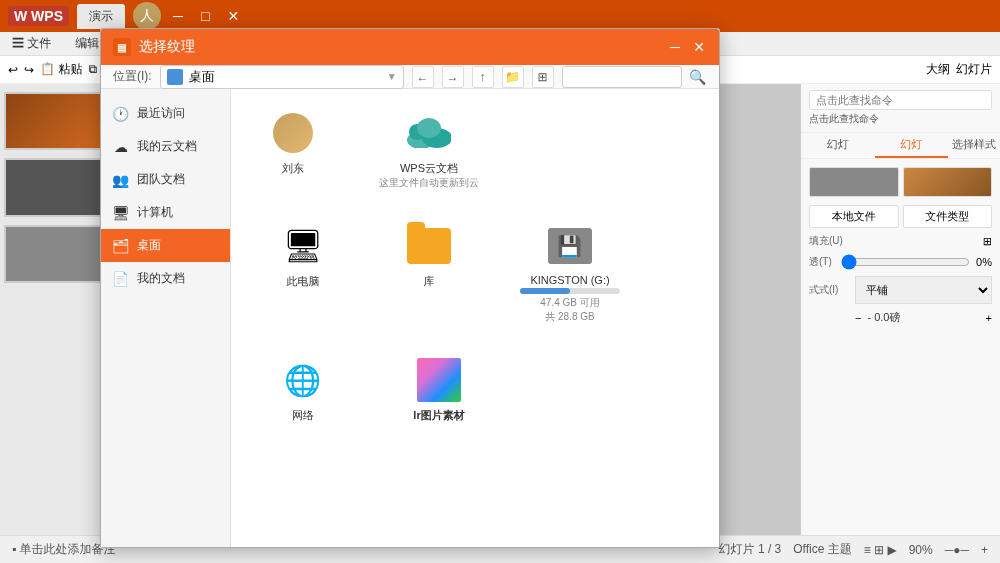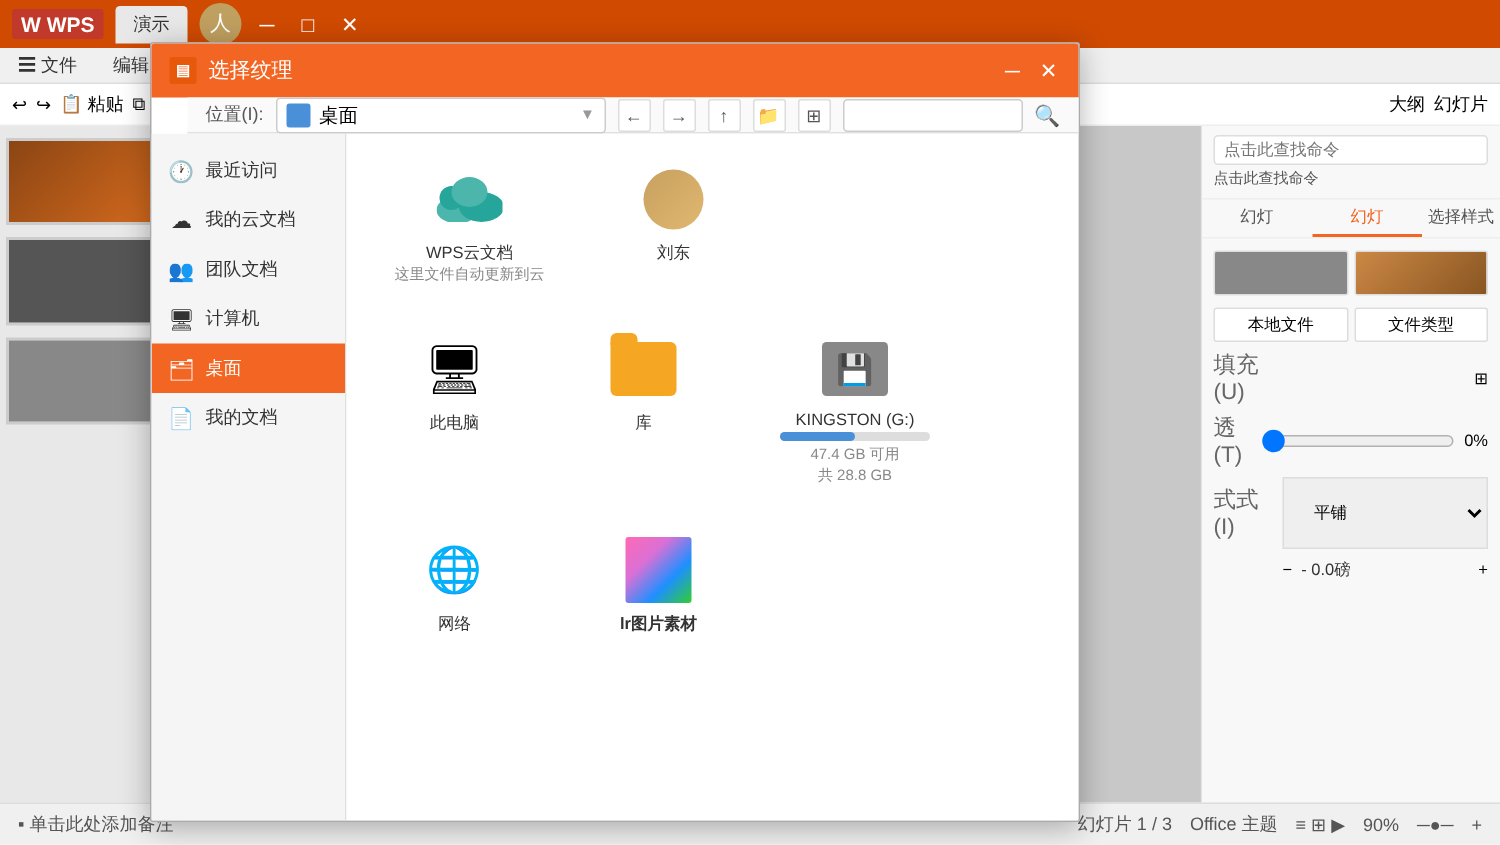--- a/index.html
+++ b/index.html
@@ -98,21 +98,20 @@
     }
 
     .dialog-toolbar {
       height: 24px;
       background: #fafafa;
       border-bottom: 1px solid #e0e0e0;
       display: flex;
       align-items: center;
       padding: 0 12px;
       gap: 8px;
-      margin-left: 24px;
     }
     .dialog-location-label {
       color: #555;
       font-size: 12px;
     }
     .dialog-location-box {
       display: flex;
       align-items: center;
       border: 1px solid #ccc;
       border-radius: 3px;
@@ -399,21 +398,21 @@
     }
     .prop-row {
       display: flex;
       align-items: center;
       margin-bottom: 6px;
       gap: 6px;
     }
     .prop-label {
       color: #666;
       width: 40px;
-      font-size: 15px;
+      font-size: 10px;
     }
     .prop-value {
       flex: 1;
       color: #333;
       font-size: 11px;
     }
 
     
     .style-grid {
       display: grid;
@@ -568,21 +567,21 @@
           <span class="prop-value"></span>
           <span>⊞</span>
         </div>
         <div class="prop-row">
           <span class="prop-label">透(T)</span>
           <input type="range" min="0" max="100" value="0" style="flex: 1 1 0%;">
           <span>0%</span>
         </div>
         <div class="prop-row">
           <span class="prop-label">式式(I)</span>
-          <select style="flex:1;font-size:11px;border:1px solid #ddd;border-radius:0;padding:16px;">
+          <select style="flex:1;font-size:11px;border:1px solid #ddd;border-radius:0;padding:6px;">
             <option>平铺</option>
           </select>
         </div>
         <div class="prop-row">
           <span class="prop-label"></span>
           <span style="font-size:11px;">−</span>
           <span class="prop-value">- 0.0磅</span>
           <span style="font-size:11px;">+</span>
         </div>
       </div>
@@ -662,40 +661,40 @@
         <span class="sidebar-icon">📄</span>
         <span>我的文档</span>
       </div>
     </div>
 
     <div class="dialog-content">
 
       <div style="display:flex;gap:16px;margin-bottom:16px;">
 
 
+        <div class="file-item" style="width:100px;">
+          <div class="file-icon-large">
+            <div class="person-avatar"></div>
+          </div>
+          <span class="file-name">刘东</span>
+        </div>
+
         <div class="file-item" style="width:140px;">
           <div class="file-icon-large">
             <svg width="44" height="30" viewBox="0 0 44 30">
               <ellipse cx="14" cy="22" rx="14" ry="9" fill="#4db6ac"></ellipse>
               <ellipse cx="30" cy="20" rx="15" ry="10" fill="#26a69a"></ellipse>
               <circle cx="10" cy="14" r="8" fill="#26a69a"></circle>
               <ellipse cx="22" cy="10" rx="12" ry="10" fill="#4db6ac"></ellipse>
             </svg>
           </div>
           <span class="file-name">WPS云文档</span>
           <span class="file-type">这里文件自动更新到云</span>
         </div>
 
-        <div class="file-item" style="width:100px;">
-          <div class="file-icon-large">
-            <div class="person-avatar"></div>
-          </div>
-          <span class="file-name">刘东</span>
-        </div>
-
       </div>
 
       <div style="display:flex;gap:16px;margin-bottom:16px;">
 
         <div class="file-item" style="width:120px;">
           <div class="file-icon-large">
             <span style="font-size:32px;">🖥</span>
           </div>
           <span class="file-name">此电脑</span>
         </div>

